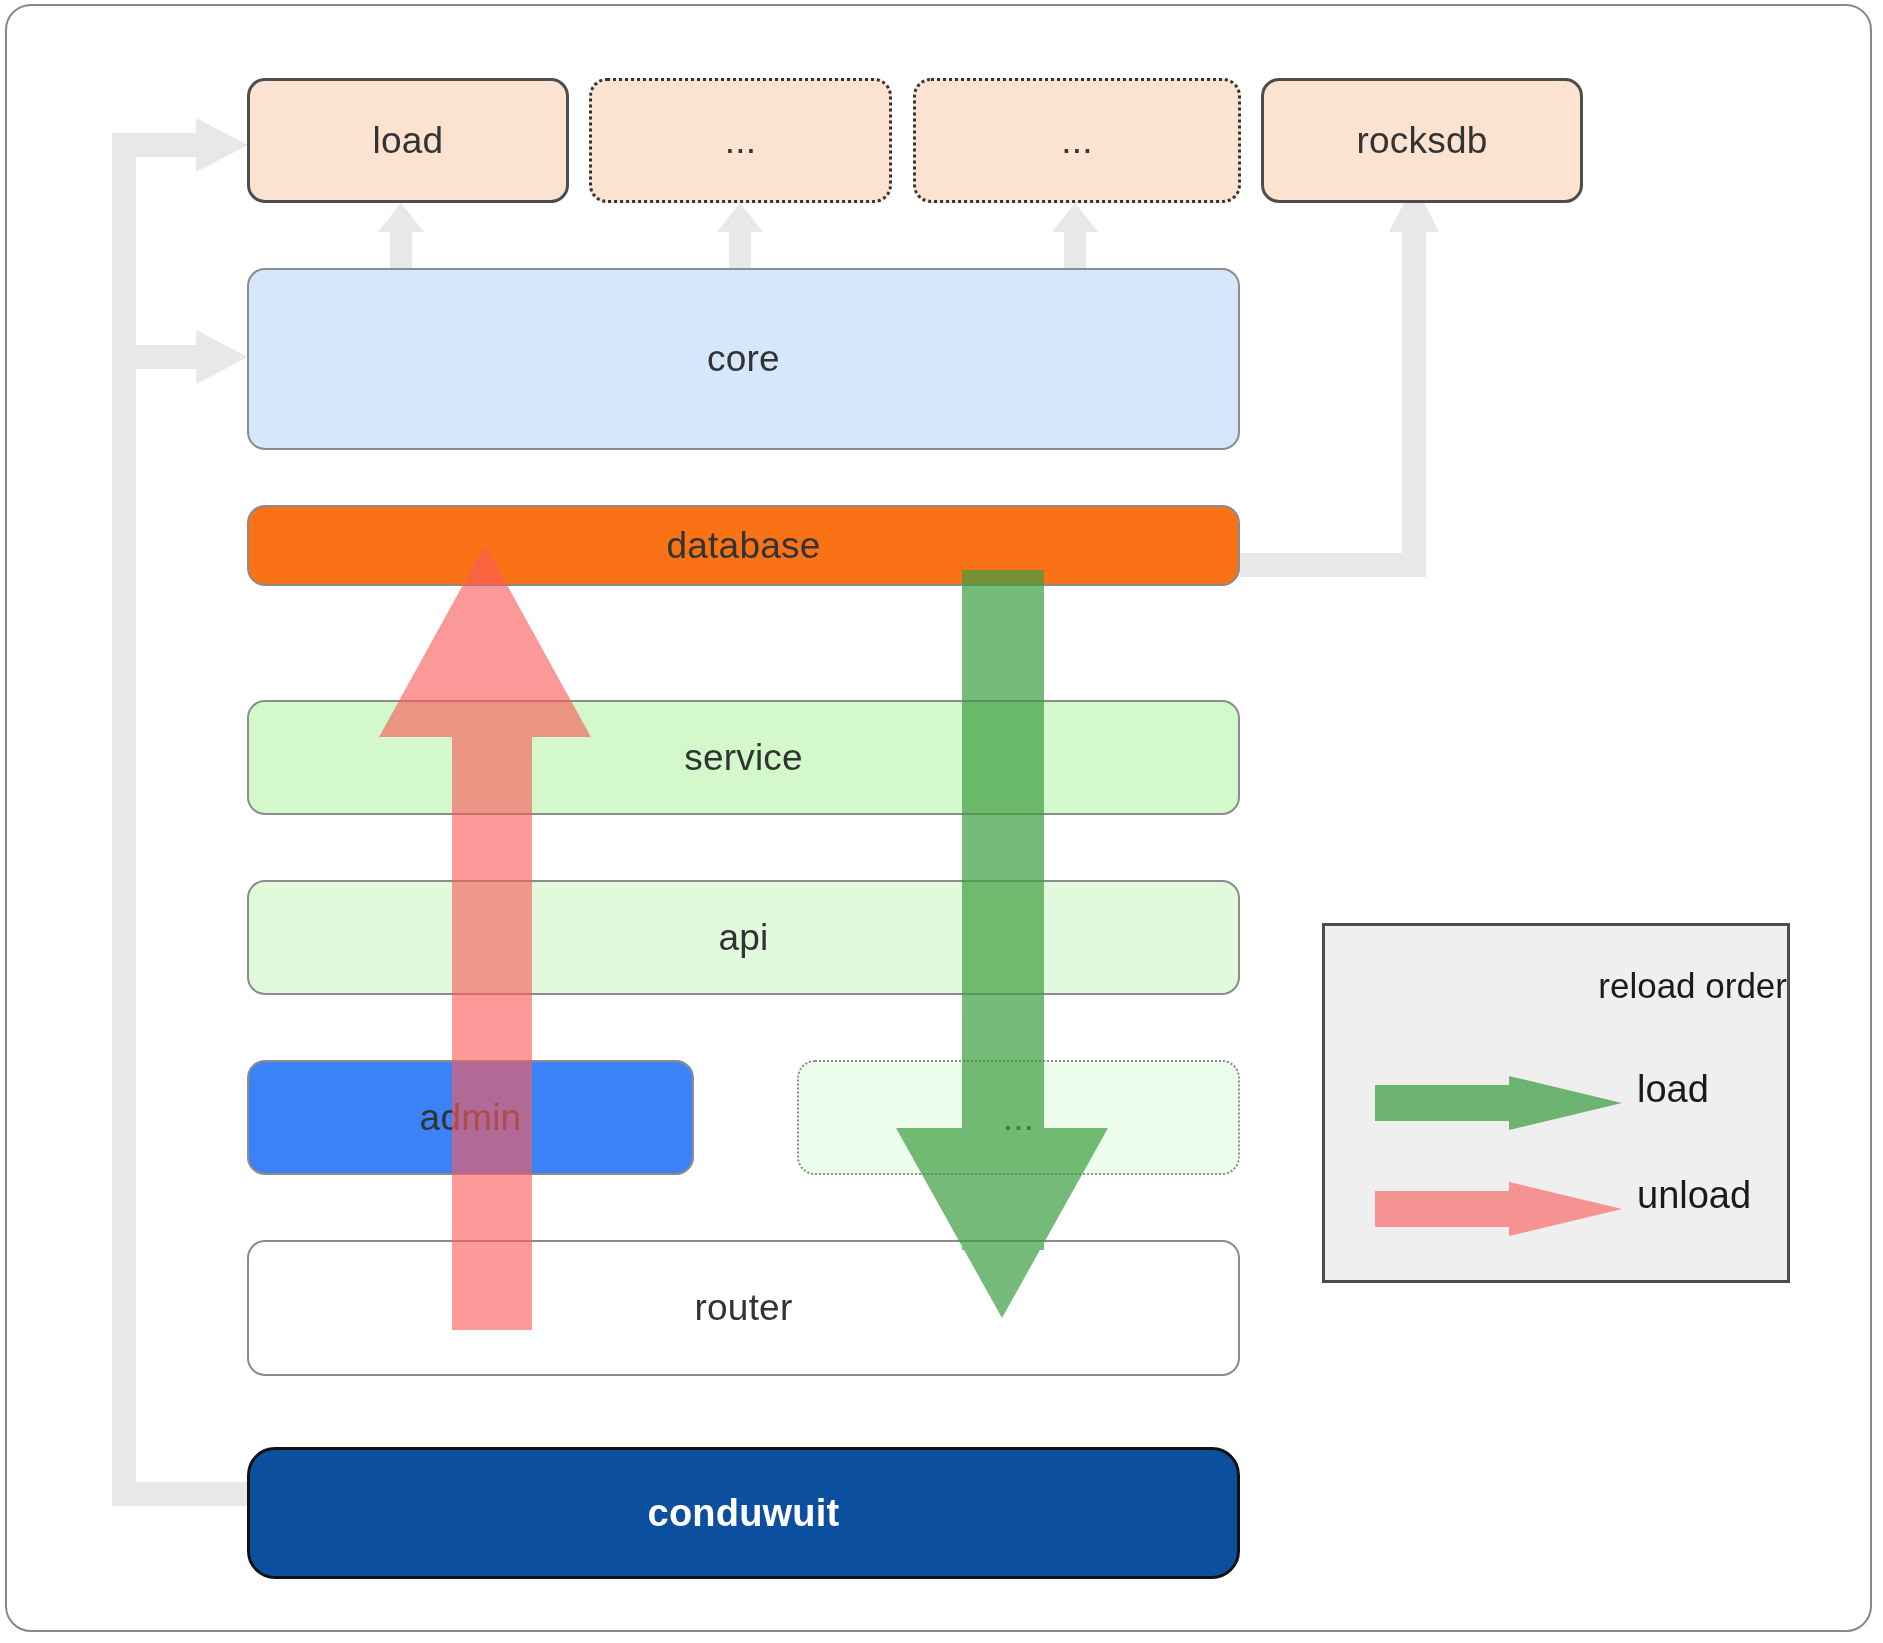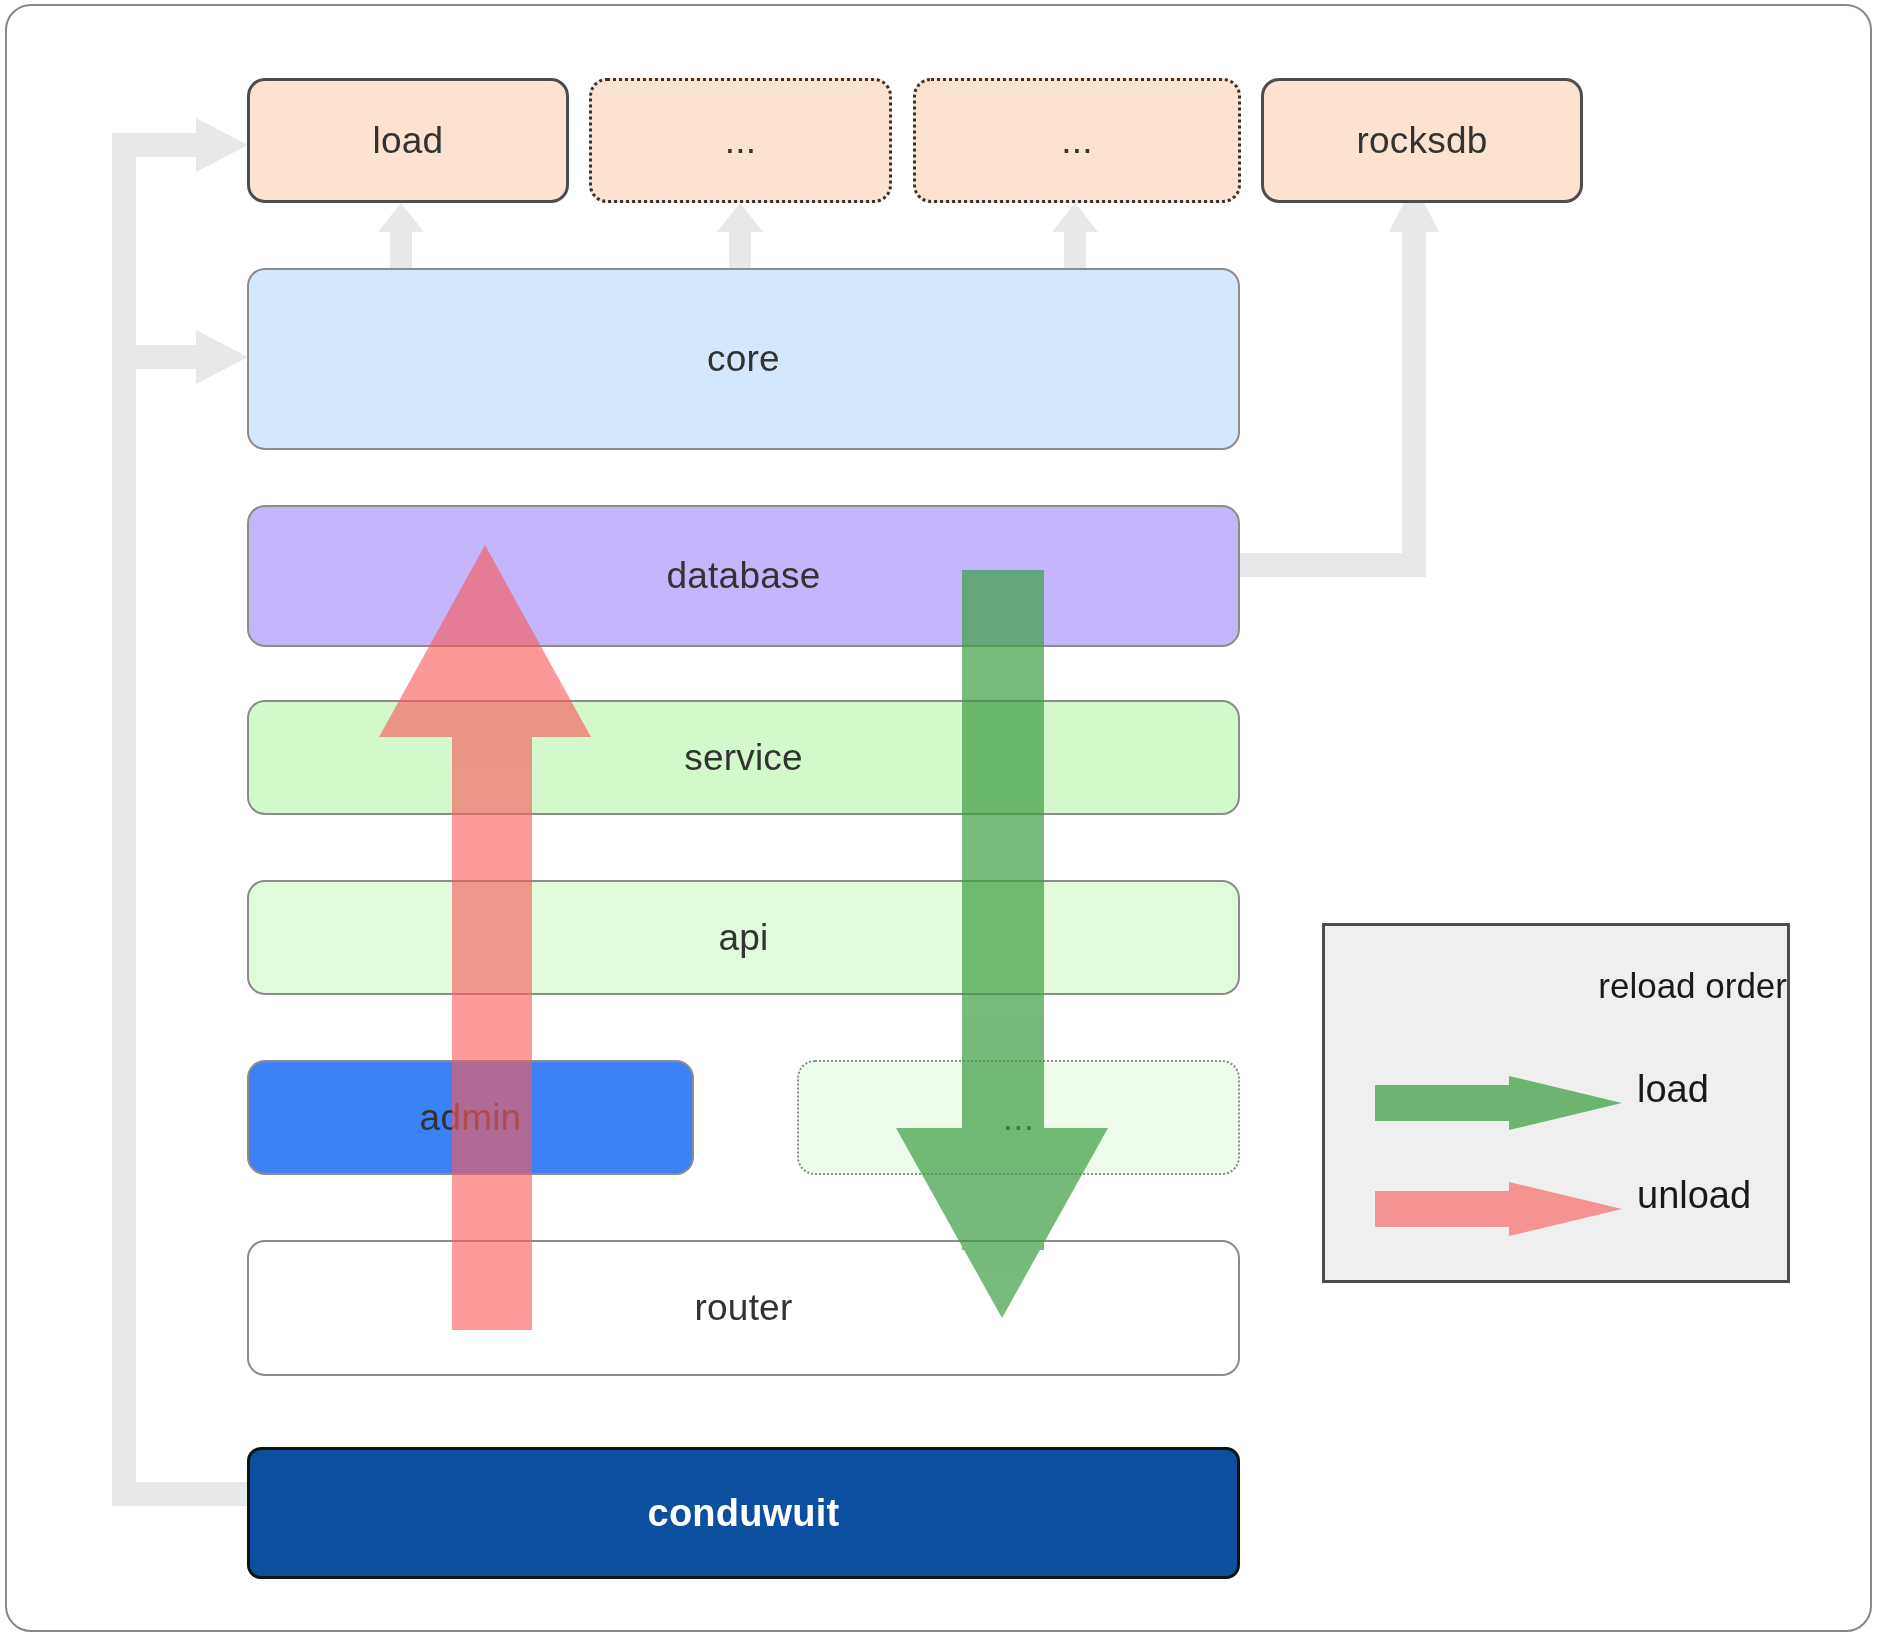--- a/index.html
+++ b/index.html
@@ -48,32 +48,32 @@
     border:2px solid #8c8c8c;
     border-radius:18px;
     left:247px; top:268px; width:993px; height:182px;justify-content:center;
   }
   
   .layer{
     border:2px solid #8c8c8c;
     border-radius:18px;
     left:247px; width:993px;
   }
-  .l-database{ background:#c4b5fd; top:505px; height:142px; }
+  .l-database{ background:#f97316; top:505px; height:81px; }
   .l-service { background:#d2f8cb; top:700px; height:115px; }
   .l-api     { background:#e0fadb; top:880px; height:115px; }
   .l-admin   { background:#3b82f6; top:1060px; height:115px; width:447px; }
   .l-dots    { background:#edfdeb; top:1060px; height:115px; left:797px; width:443px;
                border:2px dotted #8c8c8c; }
   .l-router  { background:#ffffff; top:1240px; height:136px; }
 
   .conduwuit{
     background:#0b4f9e;
     border:3px solid #111111;
-    border-radius:14px;
+    border-radius:28px;
     left:247px; top:1447px; width:993px; height:132px;
     color:#ffffff;
     font-size:38px;
     font-weight:700;
   }
 
   
   .legend{
     position:absolute;
     left:1322px; top:923px;

